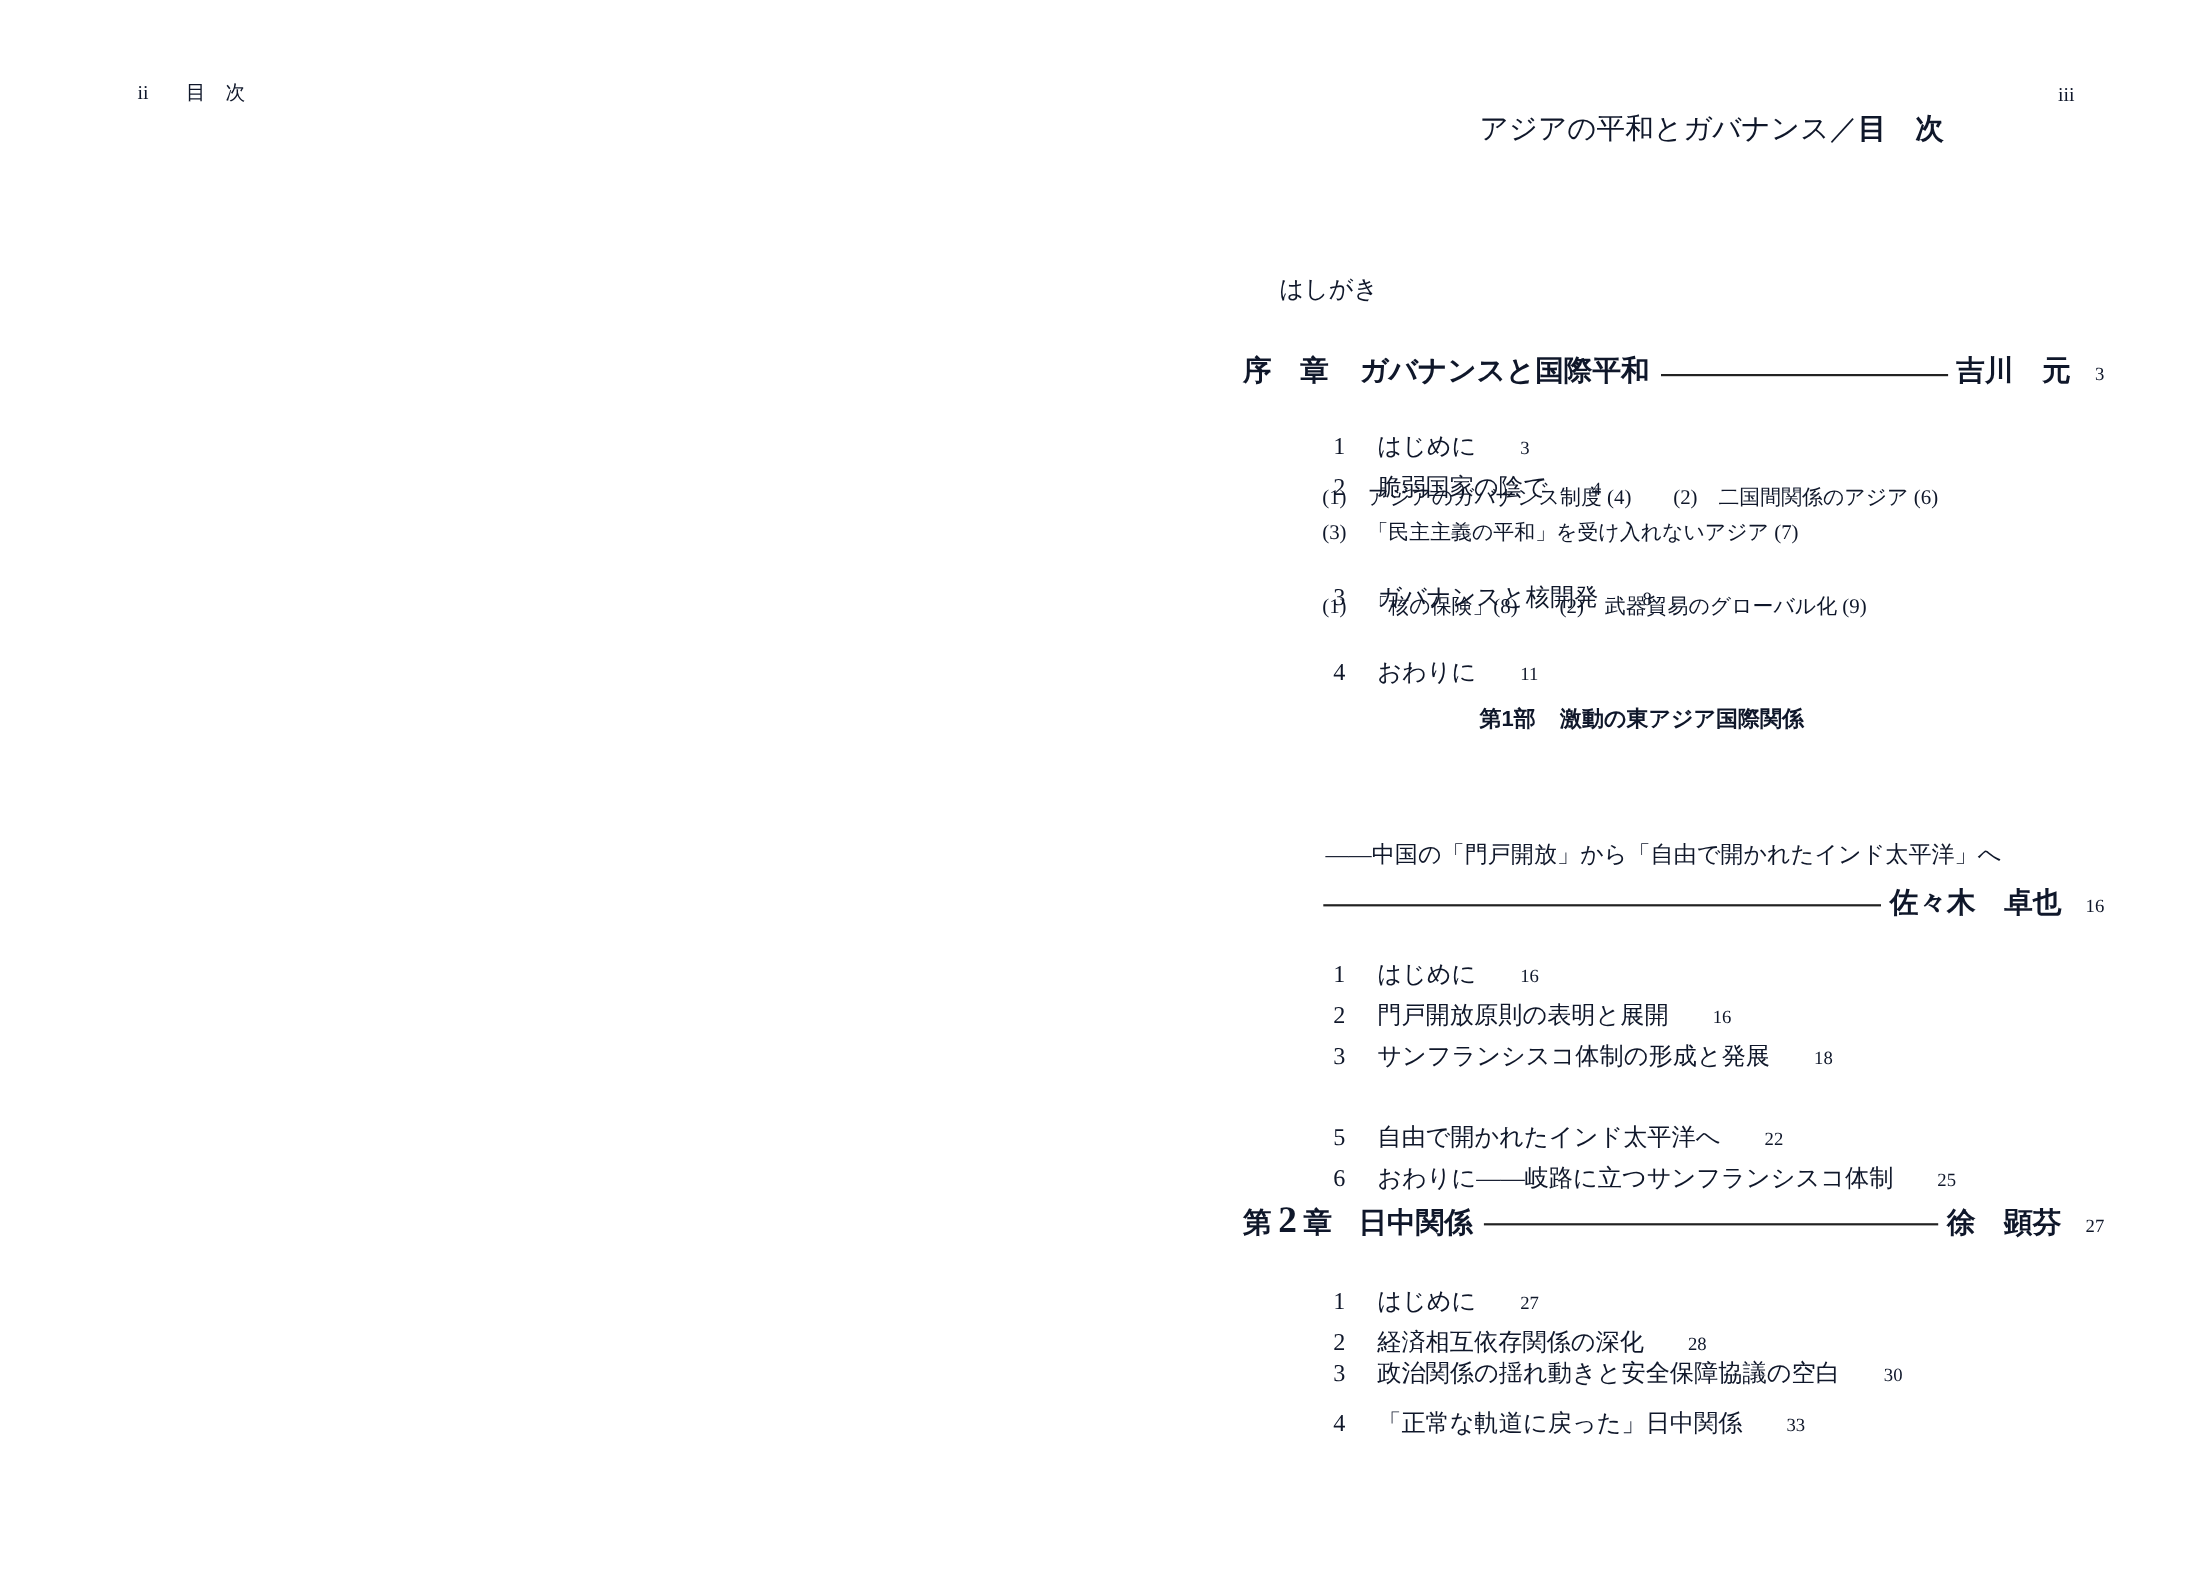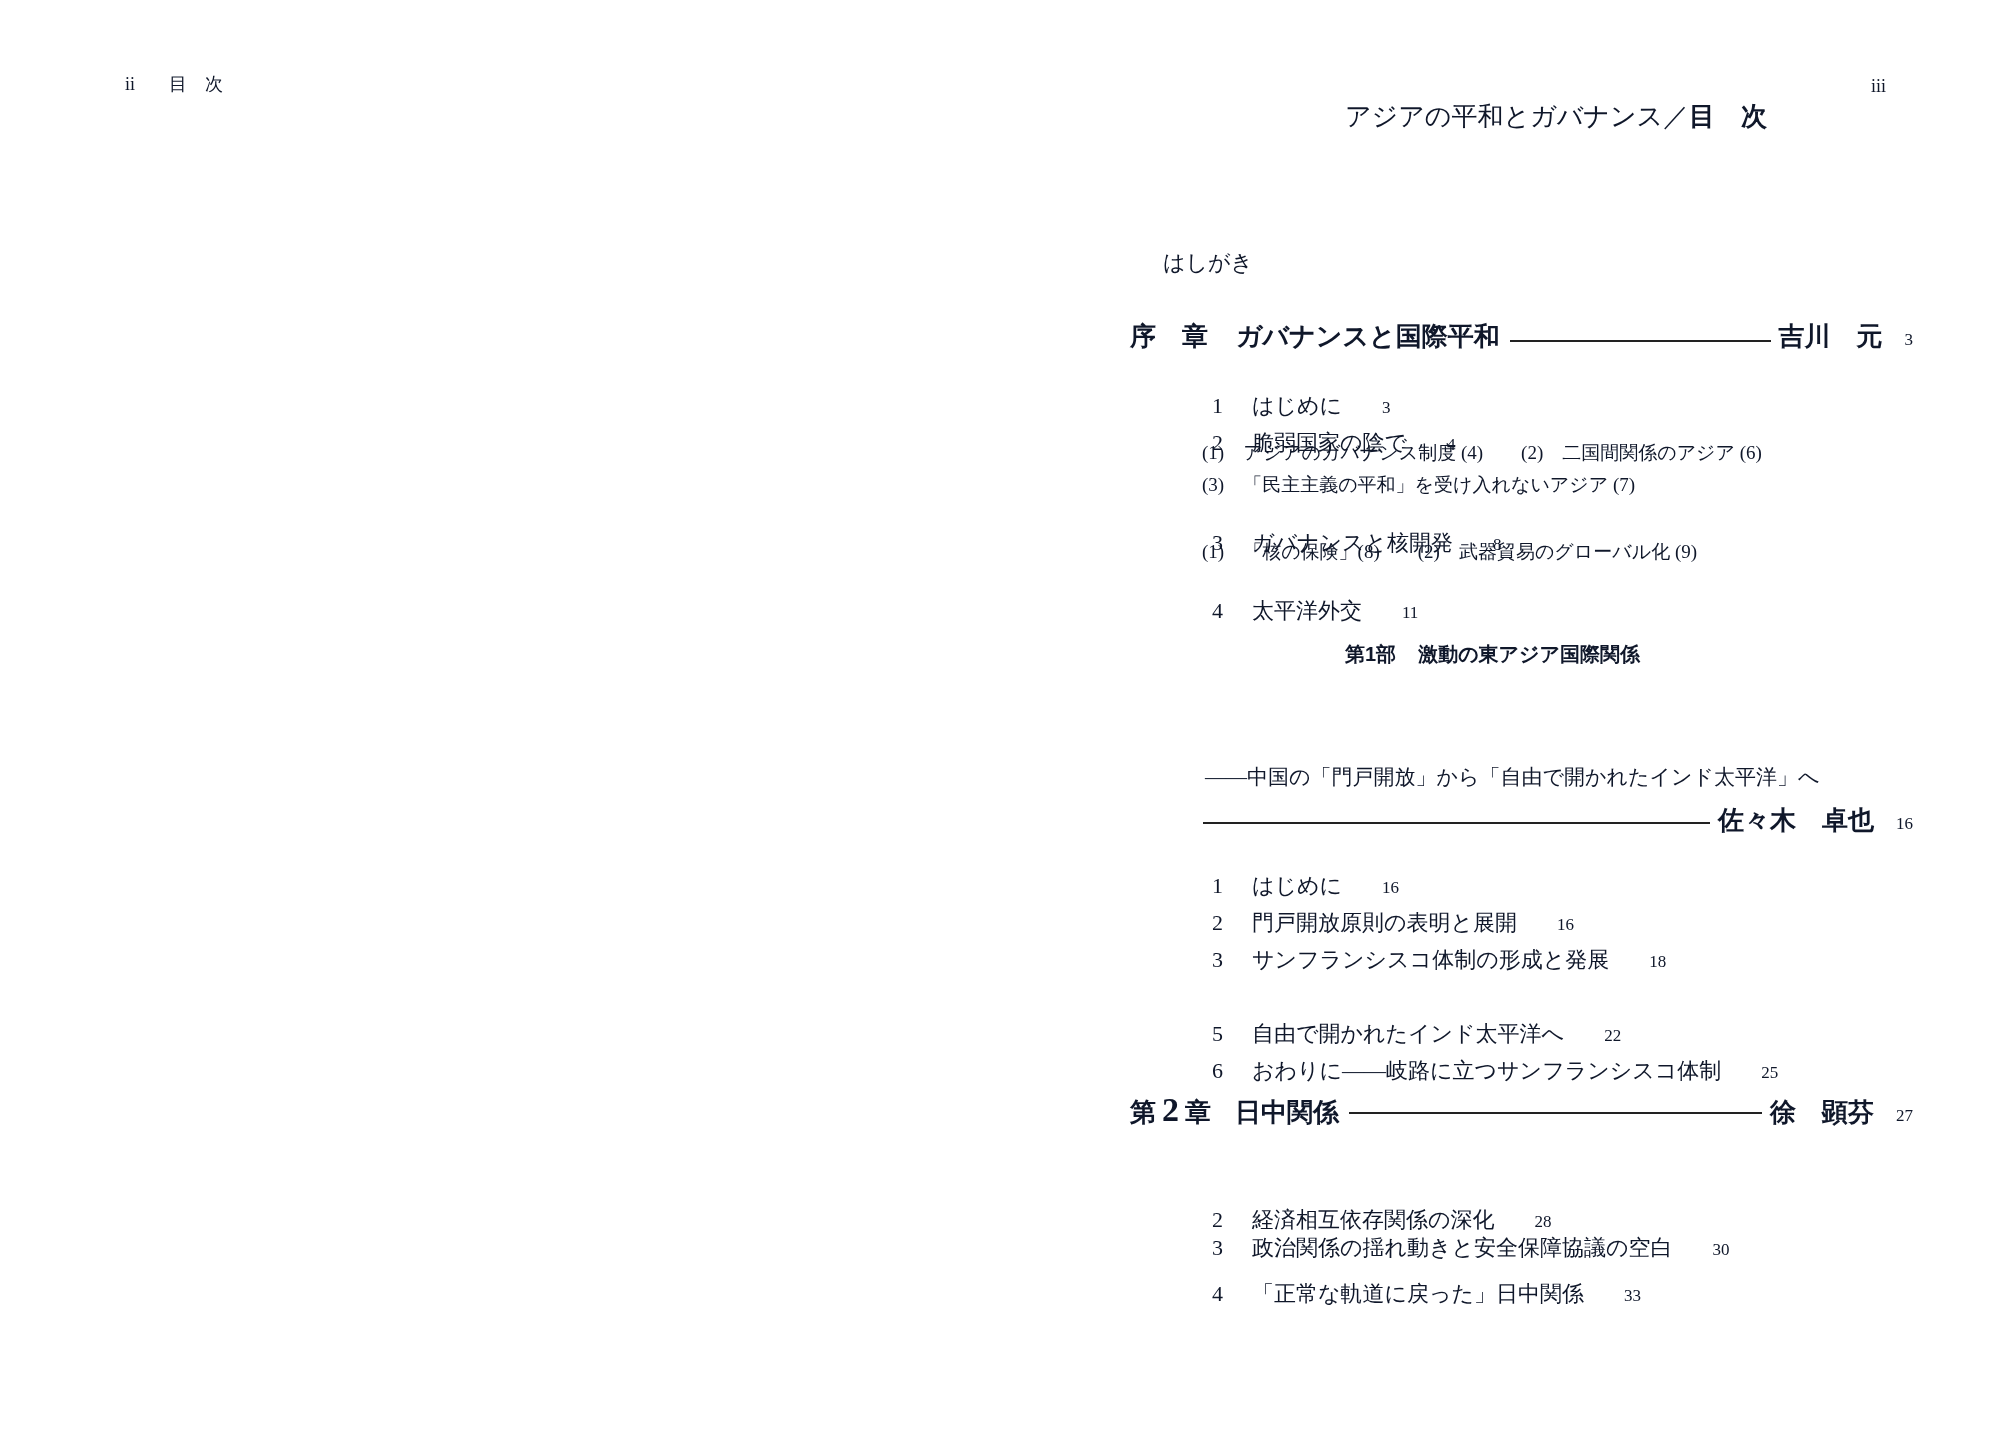--- a/index.html
+++ b/index.html
@@ -108,21 +108,21 @@
   <div class="item" style="top:405px">
     <span class="inum">2</span><span>脆弱国家の陰で</span><span class="ipage">4</span>
   </div>
   <div class="subitem" style="top:442px">(1)　アジアのガバナンス制度 (4)　　(2)　二国間関係のアジア (6)</div>
   <div class="subitem" style="top:474px">(3)　「民主主義の平和」を受け入れないアジア (7)</div>
   <div class="item" style="top:505px">
     <span class="inum">3</span><span>ガバナンスと核開発</span><span class="ipage">8</span>
   </div>
   <div class="subitem" style="top:541px">(1)　「核の保険」(8)　　(2)　武器貿易のグローバル化 (9)</div>
   <div class="item" style="top:573px">
-    <span class="inum">4</span><span>太平洋外交</span><span class="ipage">11</span>
+    <span class="inum">4</span><span>おわりに</span><span class="ipage">11</span>
   </div>
 
   <div class="part-heading">
     <span class="part-label">第1部</span><span>激動の東アジア国際関係</span>
   </div>
 
   <div class="ch1-subtitle">——中国の「門戸開放」から「自由で開かれたインド太平洋」へ</div>
   <div class="ch1-authorrow">
     <span class="leader"></span>
     <span class="author">佐々木　卓也</span>
@@ -148,20 +148,23 @@
   <div class="chapter-row" style="top:1090px">
     <span>第</span>
       <span class="ch-num">2</span>
       <span>章</span>
     <span class="ch-title" style="margin-left:24px">日中関係</span>
     <span class="leader"></span>
     <span class="author">徐　顕芬</span>
     <span class="ch-page">27</span>
   </div>
 
+  <div class="item" style="top:1145px">
+    <span class="inum">1</span><span>はじめに</span><span class="ipage">27</span>
+  </div>
   <div class="item" style="top:1182px">
     <span class="inum">2</span><span>経済相互依存関係の深化</span><span class="ipage">28</span>
   </div>
   <div class="item" style="top:1210px">
     <span class="inum">3</span><span>政治関係の揺れ動きと安全保障協議の空白</span><span class="ipage">30</span>
   </div>
   <div class="item" style="top:1256px">
     <span class="inum">4</span><span>「正常な軌道に戻った」日中関係</span><span class="ipage">33</span>
   </div>
 

